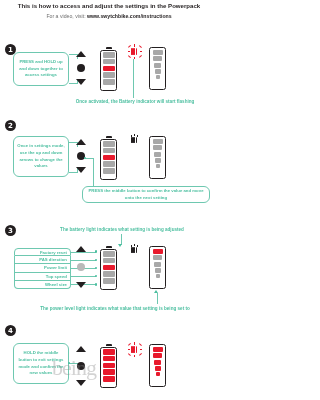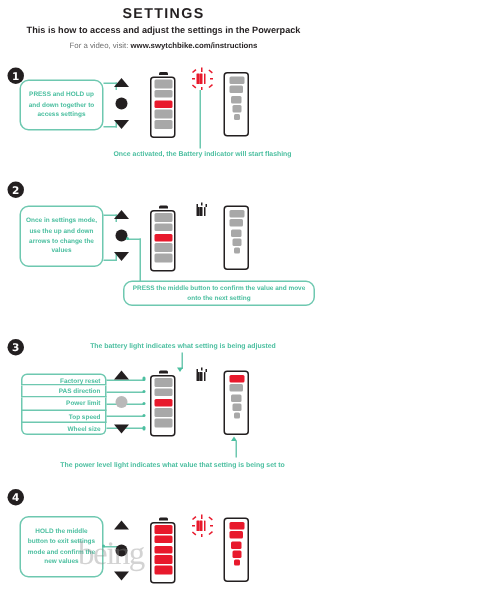--- a/index.html
+++ b/index.html
@@ -113,21 +113,20 @@
     position:absolute;left:52px;top:352px;font-size:22px;color:rgba(140,140,140,.38);
     font-family:"Liberation Serif", serif;letter-spacing:-1px;pointer-events:none;
     font-style:normal;
   }
 </style>
 </head>
 <body>
 
 <div class="page">
 
-  <div class="title">SETTINGS</div>
   <div class="subtitle">This is how to access and adjust the settings in the Powerpack</div>
   <div class="videoline">
     <span>For a video, visit: </span><b>www.swytchbike.com/instructions</b>
   </div>
 
   <div class="stepnum" style="left:5px;top:41px;">1</div>
 
   <div class="bubble" style="left:13px;top:49px;width:56px;height:34px;">PRESS and HOLD up and down together to access settings</div>
 
   <div class="ln" style="left:69px;top:51px;width:9px;height:1px;"></div>

